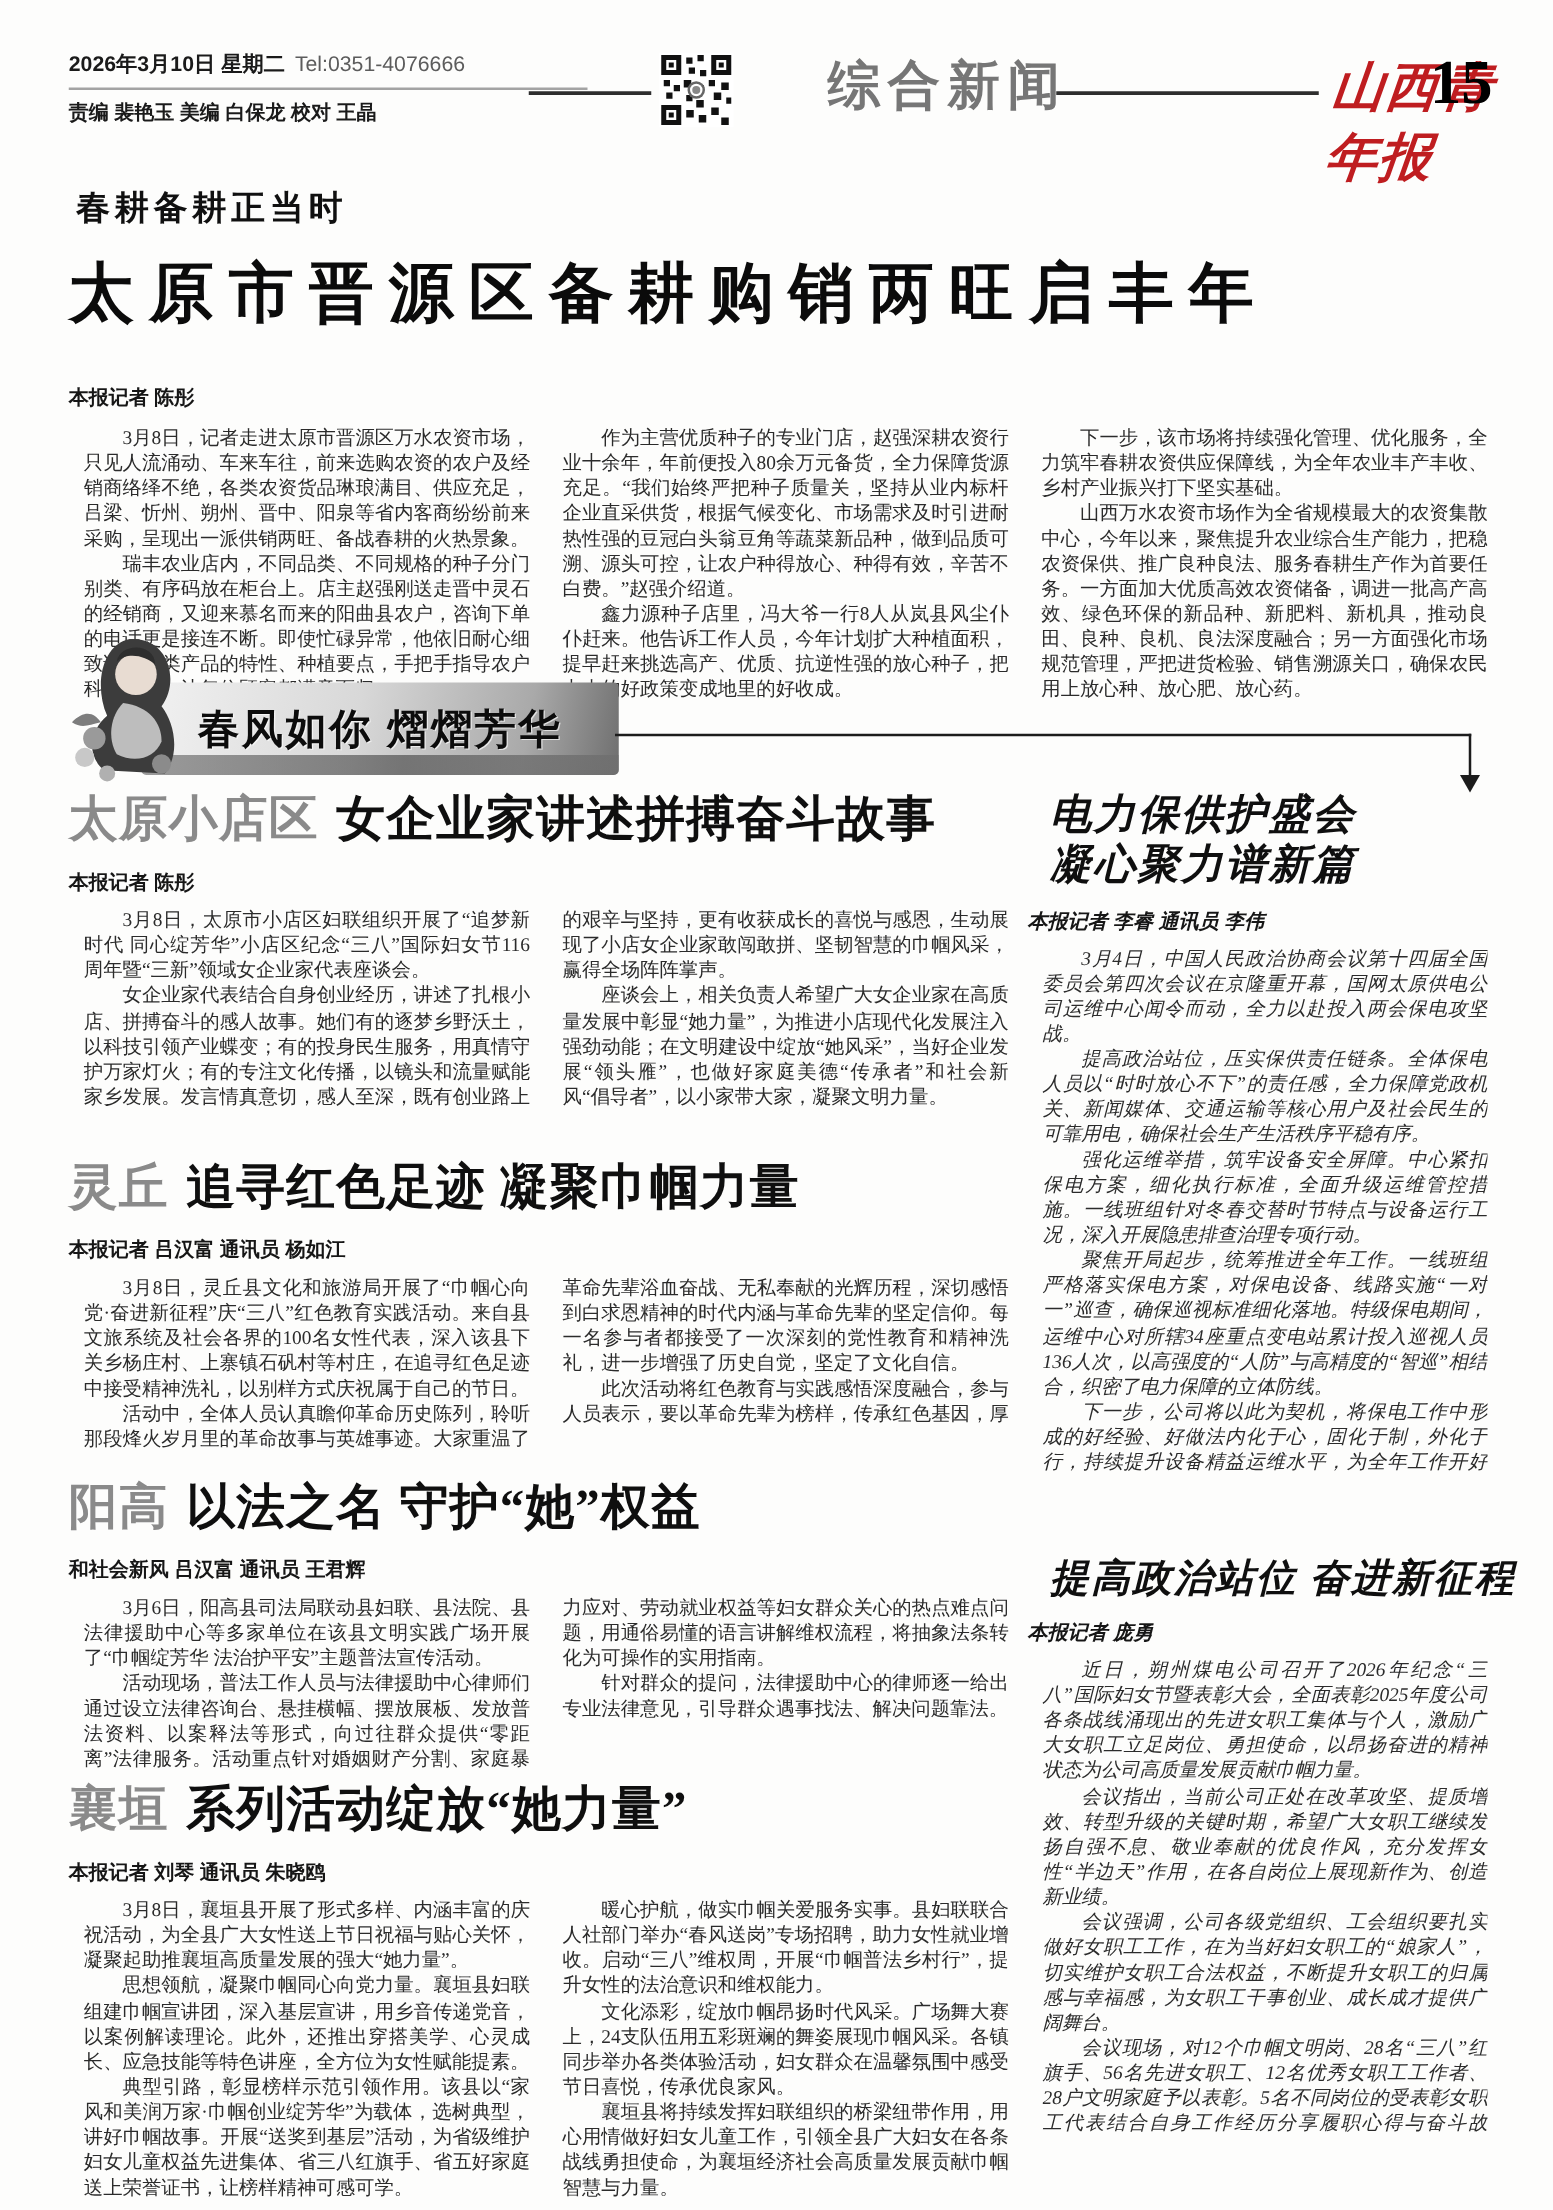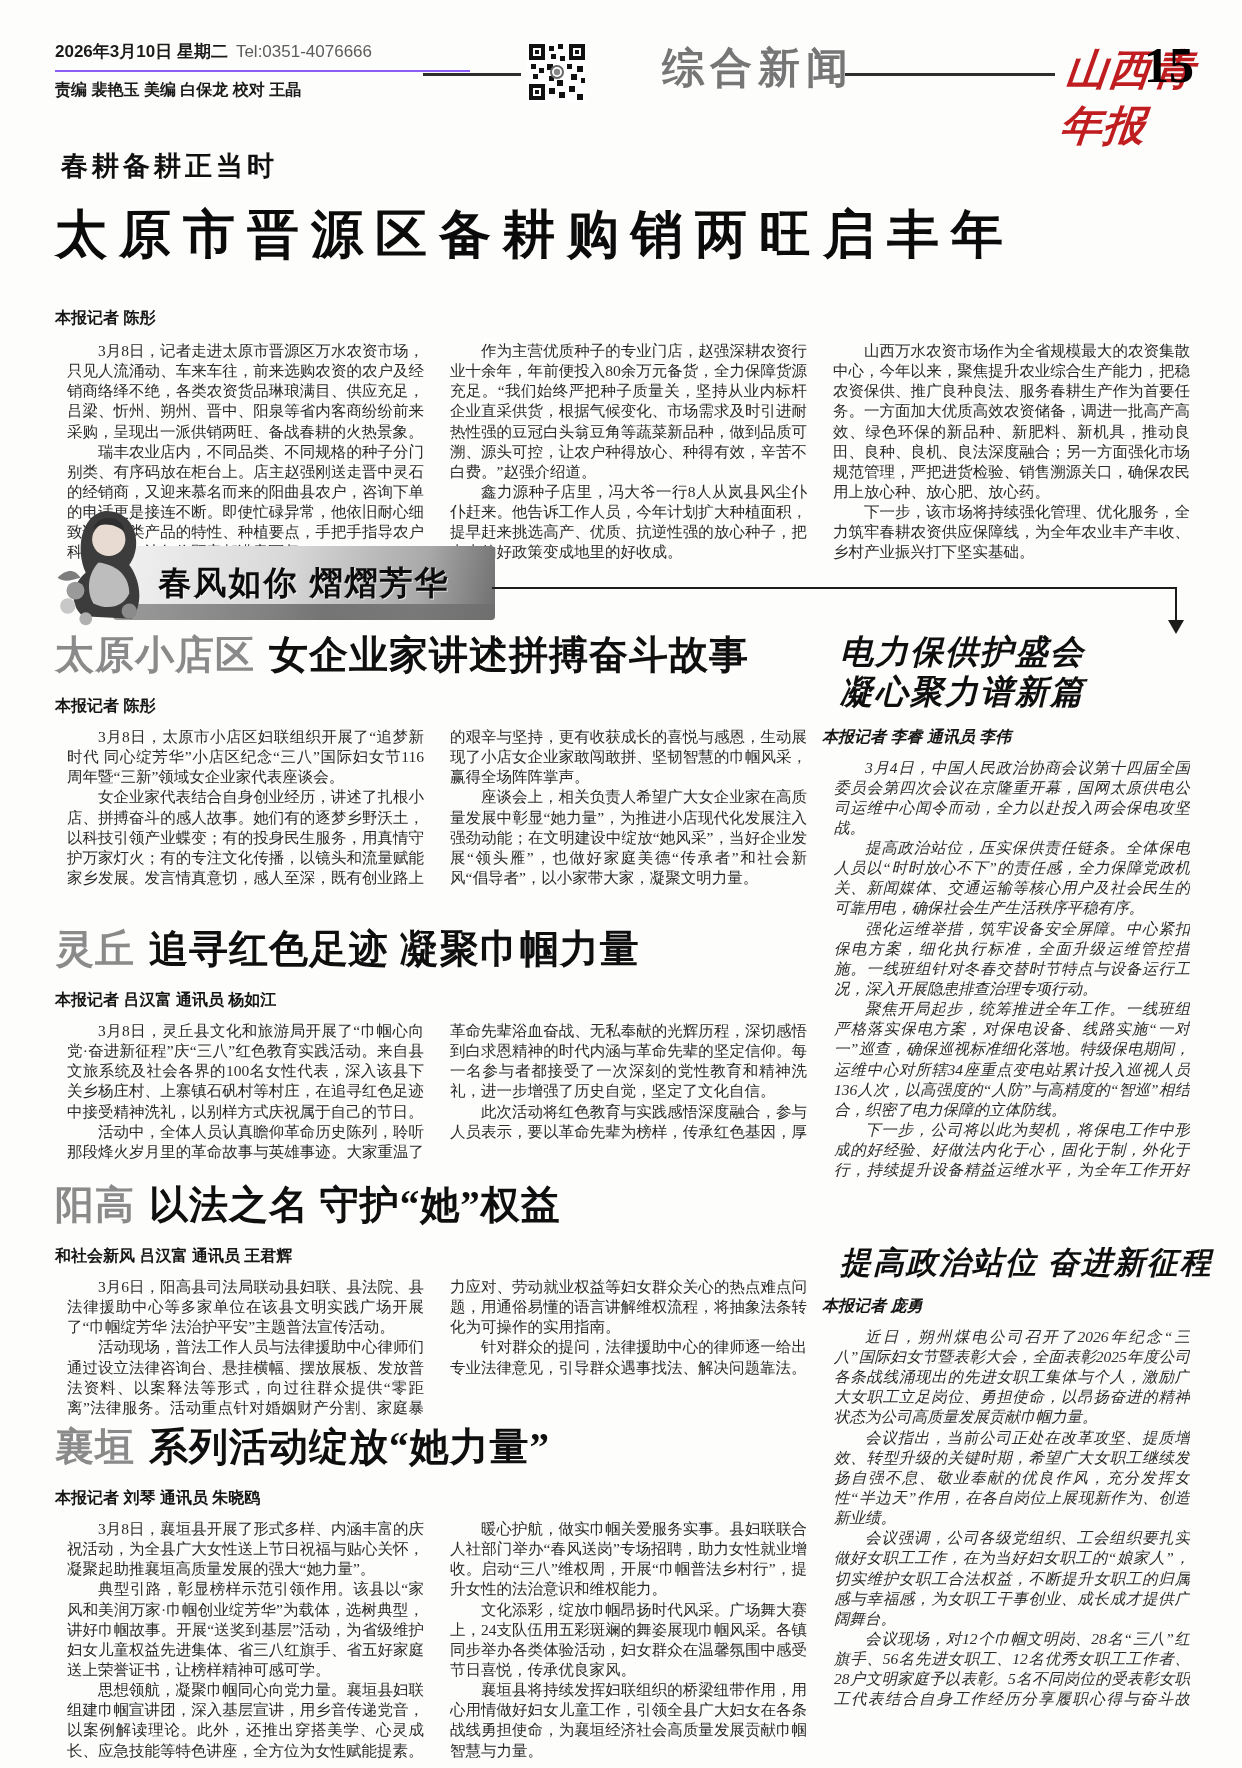--- a/index.html
+++ b/index.html
@@ -4,21 +4,21 @@
 <style>
   html,body{margin:0;padding:0;background:#e9e9e9;}
   .page{
     position:relative;width:1242px;height:1768px;margin:0 auto;
     background:#fdfdfc;overflow:hidden;
     font-family:"Liberation Serif",serif;color:#262626;
   }
   
   .hdr{position:absolute;left:55px;top:40px;right:48px;height:80px;}
   .hdr-left{position:absolute;left:0;top:0;width:415px;}
-  .hdr-date{font-family:"Liberation Sans",sans-serif;font-weight:bold;font-size:17px;color:#1a1a1a;padding-bottom:7px;border-bottom:2px solid #8b5cf6;}
+  .hdr-date{font-family:"Liberation Sans",sans-serif;font-weight:bold;font-size:17px;color:#1a1a1a;padding-bottom:7px;border-bottom:2px solid #a3a3a3;}
   .hdr-date .tel{font-weight:normal;color:#5c5c5c;margin-left:8px;}
   .hdr-editors{font-family:"Liberation Sans",sans-serif;font-weight:bold;font-size:16px;color:#1a1a1a;padding-top:8px;}
   .hdr-dash{position:absolute;left:368px;top:33px;width:98px;height:3px;background:#2e2e2e;}
   .qr{position:absolute;left:472px;top:2px;width:60px;height:60px;}
   .hdr-section{position:absolute;left:563px;top:0px;font-family:"Liberation Sans",sans-serif;font-weight:900;font-size:42px;letter-spacing:6px;color:#767676;margin-left:44px;}
   .hdr-line2{position:absolute;left:790px;top:33px;width:210px;height:3px;background:#2e2e2e;}
   .masthead{position:absolute;left:1008px;top:2px;font-size:42px;font-weight:bold;font-style:italic;color:#bf1d20;letter-spacing:1px;transform:skewX(-6deg);}
   .pagenum{position:absolute;right:0;top:-4px;font-size:50px;font-weight:900;color:#000000;font-family:"Liberation Serif",serif;}
   
   .lead{position:absolute;left:55px;top:148px;width:1135px;}
@@ -122,22 +122,22 @@
 
   <div class="lead">
     <div class="kicker">春耕备耕正当时</div>
     <div class="lead-headline">太原市晋源区备耕购销两旺启丰年</div>
     <div class="byline">本报记者 陈彤</div>
     <div class="body-cols">
         <p>3月8日，记者走进太原市晋源区万水农资市场，只见人流涌动、车来车往，前来选购农资的农户及经销商络绎不绝，各类农资货品琳琅满目、供应充足，吕梁、忻州、朔州、晋中、阳泉等省内客商纷纷前来采购，呈现出一派供销两旺、备战春耕的火热景象。</p>
         <p>瑞丰农业店内，不同品类、不同规格的种子分门别类、有序码放在柜台上。店主赵强刚送走晋中灵石的经销商，又迎来慕名而来的阳曲县农户，咨询下单的电话更是接连不断。即使忙碌异常，他依旧耐心细致讲解各类产品的特性、种植要点，手把手指导农户科学选购，让每位顾客都满意而归。</p>
         <p>作为主营优质种子的专业门店，赵强深耕农资行业十余年，年前便投入80余万元备货，全力保障货源充足。“我们始终严把种子质量关，坚持从业内标杆企业直采供货，根据气候变化、市场需求及时引进耐热性强的豆冠白头翁豆角等蔬菜新品种，做到品质可溯、源头可控，让农户种得放心、种得有效，辛苦不白费。”赵强介绍道。</p>
         <p>鑫力源种子店里，冯大爷一行8人从岚县风尘仆仆赶来。他告诉工作人员，今年计划扩大种植面积，提早赶来挑选高产、优质、抗逆性强的放心种子，把中央的好政策变成地里的好收成。</p>
+        <p>下一步，该市场将持续强化管理、优化服务，全力筑牢春耕农资供应保障线，为全年农业丰产丰收、乡村产业振兴打下坚实基础。</p>
         <p>山西万水农资市场作为全省规模最大的农资集散中心，今年以来，聚焦提升农业综合生产能力，把稳农资保供、推广良种良法、服务春耕生产作为首要任务。一方面加大优质高效农资储备，调进一批高产高效、绿色环保的新品种、新肥料、新机具，推动良田、良种、良机、良法深度融合；另一方面强化市场规范管理，严把进货检验、销售溯源关口，确保农民用上放心种、放心肥、放心药。</p>
-        <p>下一步，该市场将持续强化管理、优化服务，全力筑牢春耕农资供应保障线，为全年农业丰产丰收、乡村产业振兴打下坚实基础。</p>
       </div>
   </div>
 
   <div class="banner">
     <svg class="banner-illu" viewBox="0 0 100 100">
       <path d="M38 8 C20 12 16 38 24 56 C14 64 10 80 22 90 L60 92 C70 80 66 60 58 50 C70 34 62 6 38 8 Z" fill="#3c3c3c"></path>
       <circle cx="42" cy="30" r="13" fill="#e8dcd2"></circle>
       <path d="M30 22 C32 10 54 10 54 24 C48 18 36 16 30 22 Z" fill="#2e2e2e"></path>
       <path d="M34 48 C26 56 24 70 30 80 C42 86 54 82 58 72 C58 60 50 50 34 48 Z" fill="#bdbdbd"></path>
       <circle cx="16" cy="70" r="7" fill="#9a9a9a"></circle>
@@ -182,22 +182,22 @@
         <p>活动现场，普法工作人员与法律援助中心律师们通过设立法律咨询台、悬挂横幅、摆放展板、发放普法资料、以案释法等形式，向过往群众提供“零距离”法律服务。活动重点针对婚姻财产分割、家庭暴力应对、劳动就业权益等妇女群众关心的热点难点问题，用通俗易懂的语言讲解维权流程，将抽象法条转化为可操作的实用指南。</p>
         <p>针对群众的提问，法律援助中心的律师逐一给出专业法律意见，引导群众遇事找法、解决问题靠法。</p>
       </div>
   </div>
 
   <div class="art left-art" id="a-xiangyuan">
     <h2><span class="prefix">襄垣</span><span>系列活动绽放“她力量”</span></h2>
     <div class="byline">本报记者 刘琴 通讯员 朱晓鸥</div>
     <div class="body-cols">
         <p>3月8日，襄垣县开展了形式多样、内涵丰富的庆祝活动，为全县广大女性送上节日祝福与贴心关怀，凝聚起助推襄垣高质量发展的强大“她力量”。</p>
+        <p>思想领航，凝聚巾帼同心向党力量。襄垣县妇联组建巾帼宣讲团，深入基层宣讲，用乡音传递党音，以案例解读理论。此外，还推出穿搭美学、心灵成长、应急技能等特色讲座，全方位为女性赋能提素。</p>
         <p>典型引路，彰显榜样示范引领作用。该县以“家风和美润万家·巾帼创业绽芳华”为载体，选树典型，讲好巾帼故事。开展“送奖到基层”活动，为省级维护妇女儿童权益先进集体、省三八红旗手、省五好家庭送上荣誉证书，让榜样精神可感可学。</p>
-        <p>思想领航，凝聚巾帼同心向党力量。襄垣县妇联组建巾帼宣讲团，深入基层宣讲，用乡音传递党音，以案例解读理论。此外，还推出穿搭美学、心灵成长、应急技能等特色讲座，全方位为女性赋能提素。</p>
         <p>暖心护航，做实巾帼关爱服务实事。县妇联联合人社部门举办“春风送岗”专场招聘，助力女性就业增收。启动“三八”维权周，开展“巾帼普法乡村行”，提升女性的法治意识和维权能力。</p>
         <p>文化添彩，绽放巾帼昂扬时代风采。广场舞大赛上，24支队伍用五彩斑斓的舞姿展现巾帼风采。各镇同步举办各类体验活动，妇女群众在温馨氛围中感受节日喜悦，传承优良家风。</p>
         <p>襄垣县将持续发挥妇联组织的桥梁纽带作用，用心用情做好妇女儿童工作，引领全县广大妇女在各条战线勇担使命，为襄垣经济社会高质量发展贡献巾帼智慧与力量。</p>
       </div>
   </div>
 
   <div class="art right-art" id="a-power">
     <h2>
       <span>电力保供护盛会</span><br>
       <span>凝心聚力谱新篇</span>

